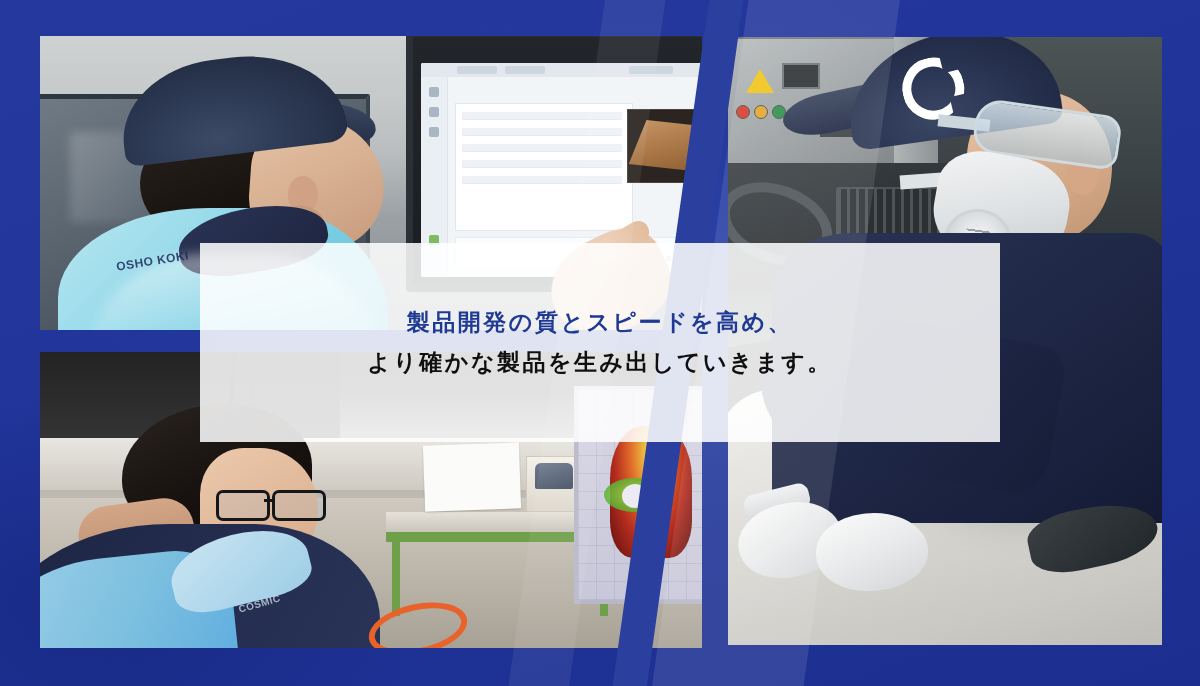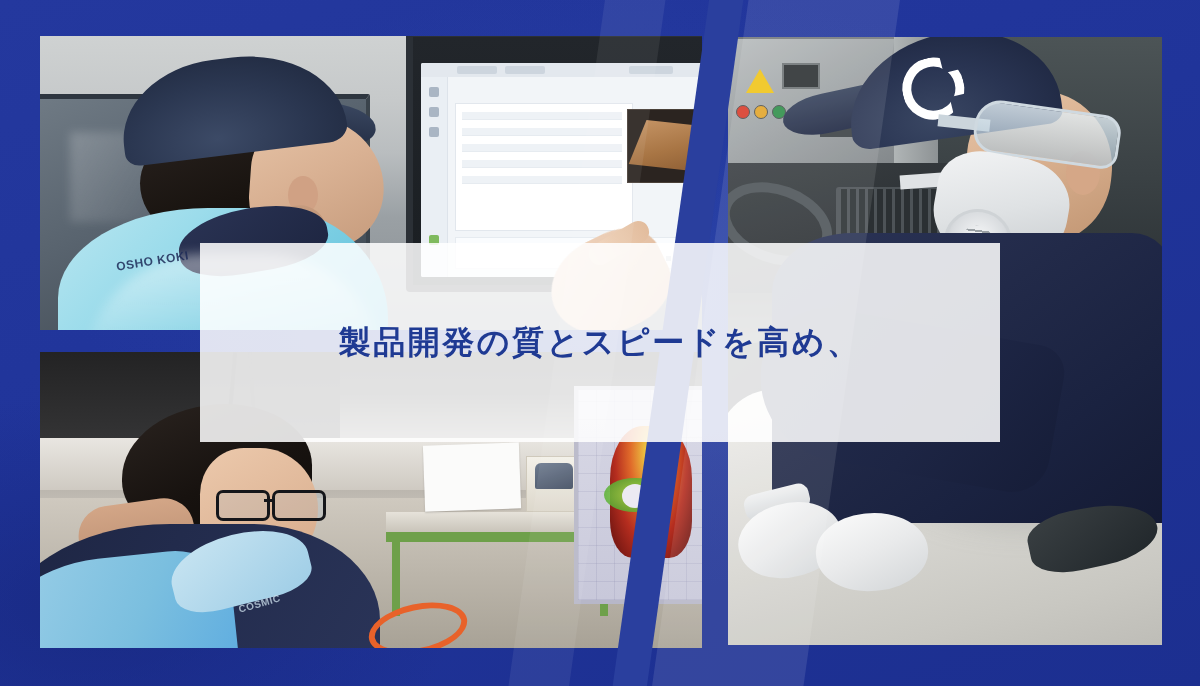--- a/index.html
+++ b/index.html
@@ -416,21 +416,21 @@
 
   
   #message-overlay{
     position:absolute;left:200px;top:243px;width:800px;height:199px;
     background:rgba(255,255,255,.86);
     display:flex;flex-direction:column;align-items:center;justify-content:center;
     gap:6px;
   }
   #message-overlay .line{
     font-weight:700;
-    font-size:32px;
+    font-size:23px;
     letter-spacing:2.5px;
     line-height:1.45;
     white-space:nowrap;
   }
   #message-overlay .line1{color:#1f3a93;}
   #message-overlay .line2{color:#101010;}
 </style>
 </head>
 <body>
 
@@ -579,15 +579,16 @@
   </div>
 
   <div class="divider">
     <div class="stripe soft2"></div>
     <div class="stripe"></div>
     <div class="stripe soft"></div>
   </div>
 
   <div id="message-overlay">
     <div class="line line1">製品開発の質とスピードを高め、</div>
+    <div class="line line2">より確かな製品を生み出していきます。</div>
   </div>
 
 </div>
 
 </body></html>

